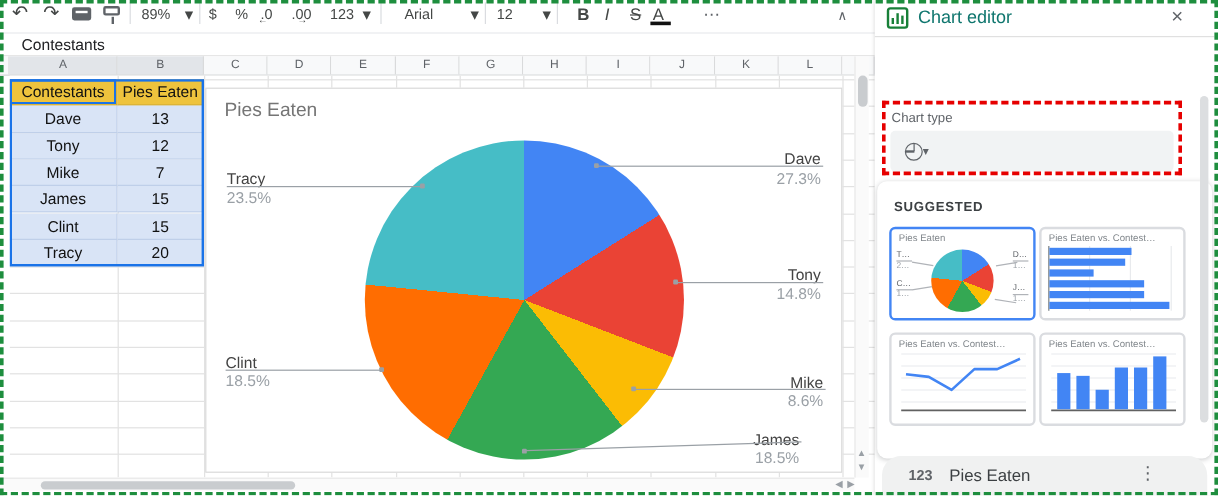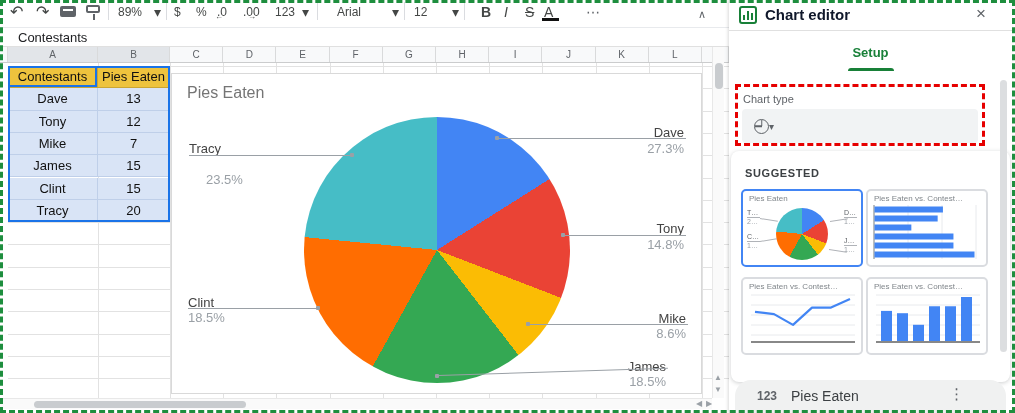--- a/index.html
+++ b/index.html
@@ -67,21 +67,21 @@
   .hsb-thumb{position:absolute;left:34px;top:2px;width:212px;height:7px;background:#c9cccf;border-radius:3.5px;}
   .sb-arrow{position:absolute;font-size:8px;color:#9aa0a6;z-index:7;line-height:8px;}
 
   
   .panel{position:absolute;left:729px;top:0;width:283px;height:413px;background:#fff;z-index:10;
          box-shadow:-1px 0 3px rgba(0,0,0,.15);}
   .panel-header{position:absolute;left:0;top:0;width:100%;height:31px;border-bottom:1px solid #e0e0e0;}
   .ce-icon{position:absolute;left:10px;top:6px;width:18px;height:18px;border:2px solid #188038;border-radius:3px;
            display:flex;align-items:flex-end;justify-content:center;gap:1.5px;padding:2px;}
   .ce-icon span{display:block;width:2.5px;background:#188038;}
-  .panel-title{position:absolute;left:36px;top:6px;font-size:15px;font-weight:700;color:#0f172a;}
+  .panel-title{position:absolute;left:36px;top:6px;font-size:15px;font-weight:400;color:#0f766e;}
   .panel-close{position:absolute;right:26px;top:4px;font-size:17px;color:#5f6368;cursor:pointer;}
   .tabs{position:absolute;left:0;top:31px;width:100%;height:42px;display:flex;}
   .tab{flex:1;display:flex;align-items:center;justify-content:center;font-size:13px;color:#5f6368;position:relative;}
   .tab.active{color:#188038;font-weight:700;}
   .tab-underline{position:absolute;left:50%;transform:translateX(-50%);bottom:2px;width:46px;height:3px;
                  background:#188038;border-radius:3px 3px 0 0;}
   .red-box{position:absolute;left:6px;top:84px;width:250px;height:62px;border:3px dashed #e60000;z-index:12;pointer-events:none;}
   .ct-label{position:absolute;left:14px;top:93px;font-size:11px;color:#5f6368;}
   .ct-dd{position:absolute;left:13px;top:109px;width:236px;height:34px;background:#f1f3f4;border-radius:4px;
          display:flex;align-items:center;padding:0 12px;}
@@ -242,21 +242,21 @@
     <div class="co-pct ra" style="right:35px;top:300px;">18.5%</div>
     <div class="co-line" style="left:266px;top:301px;width:230px;transform:rotate(-1.8deg);"></div>
     <div class="co-dot" style="left:263px;top:300px;"></div>
 
     <div class="co-name" style="left:16px;top:221px;">Clint</div>
     <div class="co-pct" style="left:16px;top:236px;">18.5%</div>
     <div class="co-line" style="left:16px;top:234px;width:131px;"></div>
     <div class="co-dot" style="left:144px;top:232px;"></div>
 
     <div class="co-name" style="left:17px;top:67px;">Tracy</div>
-    <div class="co-pct" style="left:17px;top:98px;margin-left:17px;">23.5%</div>
+    <div class="co-pct" style="left:17px;top:83px;">23.5%</div>
     <div class="co-line" style="left:17px;top:81px;width:164px;"></div>
     <div class="co-dot" style="left:178px;top:79px;"></div>
   </div>
 
   <div class="vsb">
     <div class="vsb-thumb"></div>
   </div>
   <span class="sb-arrow" style="left:714px;top:374px;">▲</span>
   <span class="sb-arrow" style="left:714px;top:386px;">▼</span>
   <div class="hsb">
@@ -270,24 +270,20 @@
       <div class="ce-icon">
         <span style="height:5px"></span>
           <span style="height:9px"></span>
           <span style="height:7px"></span>
       </div>
       <div class="panel-title">Chart editor</div>
       <div class="panel-close">×</div>
     </div>
 
     <div class="tabs">
-      <div class="tab active">
-        <span>Setup</span>
-        <span class="tab-underline"></span>
-      </div>
     </div>
 
     <div class="red-box"></div>
     <div class="ct-label">Chart type</div>
     <div class="ct-dd">
       <span class="pie-glyph"></span>
       <span class="ct-caret">▾</span>
     </div>
 
     <div class="sugg-card">

